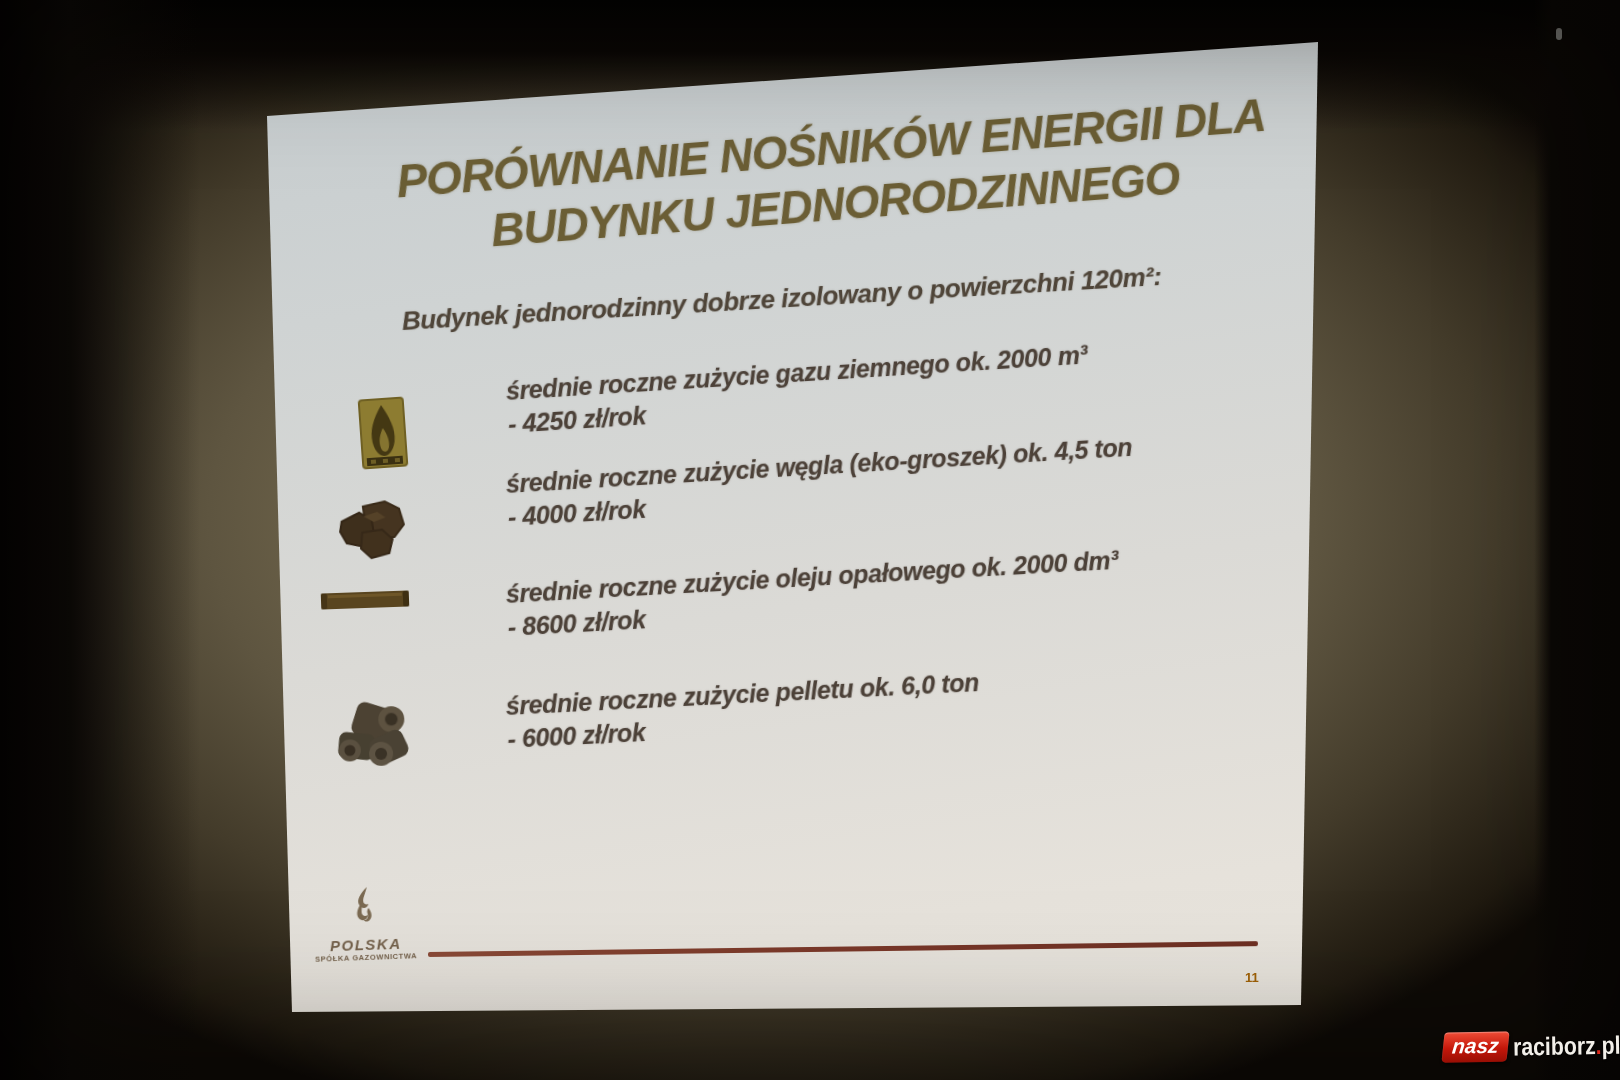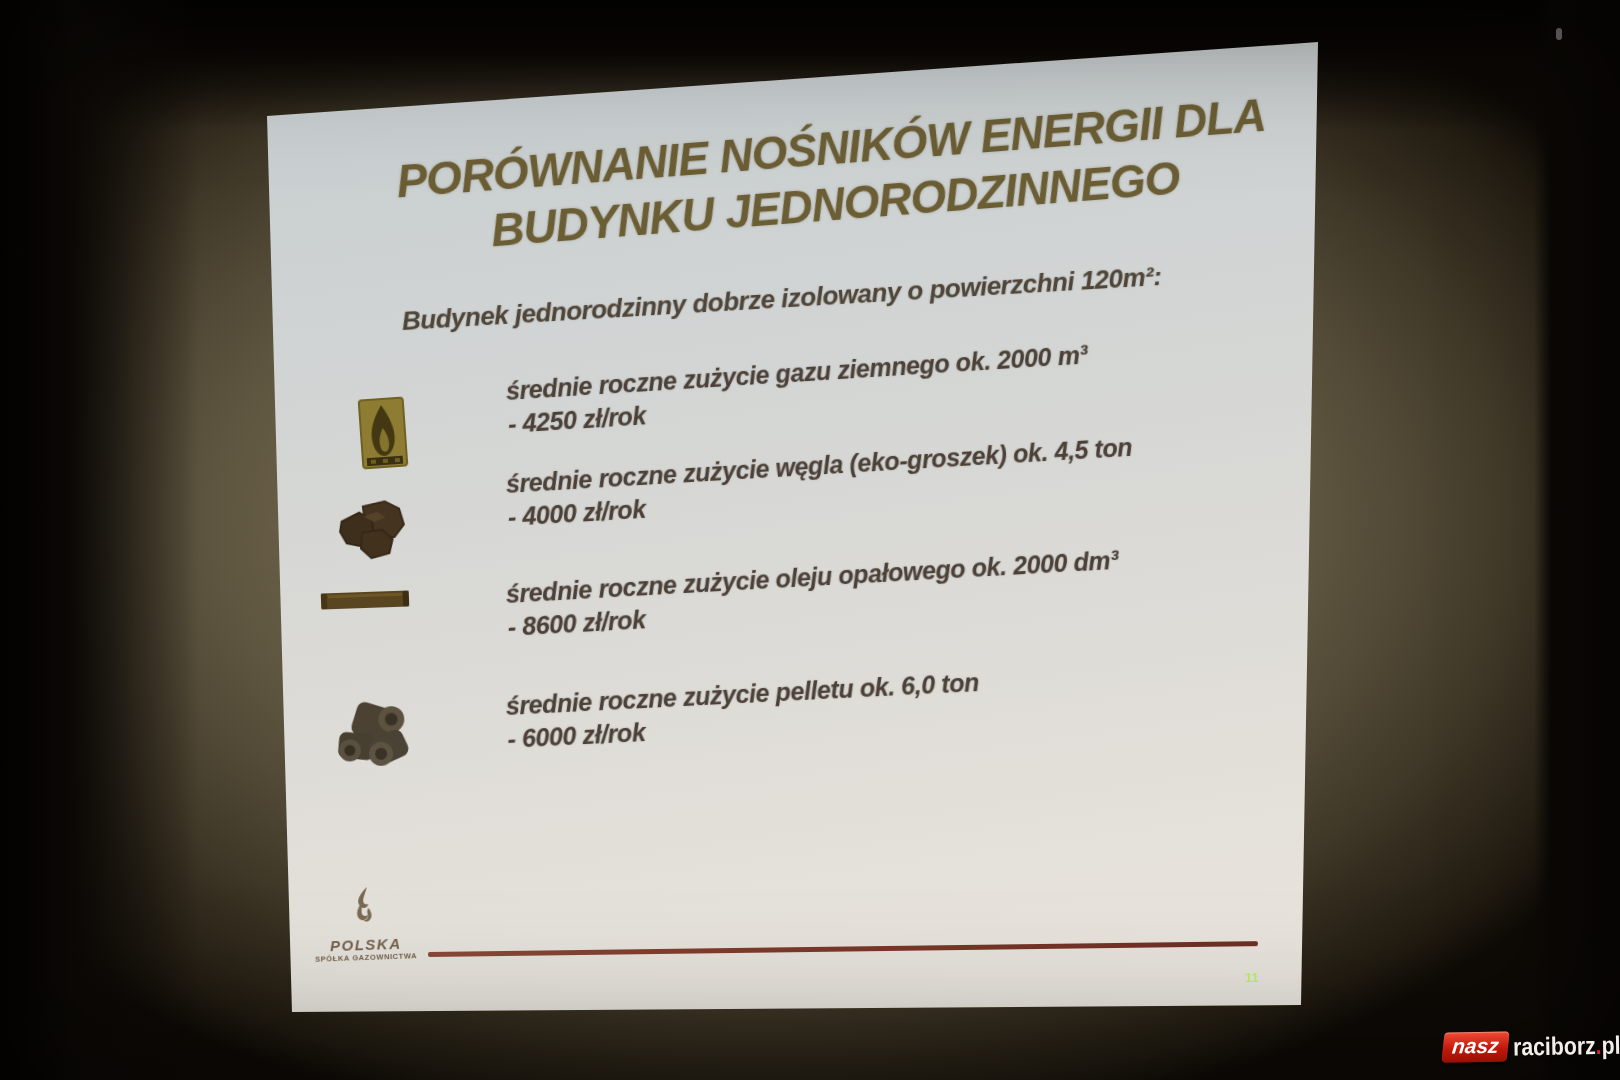--- a/index.html
+++ b/index.html
@@ -61,21 +61,21 @@
   }
   .footer-logo .l1{font-size:15px;font-weight:bold;font-style:italic;letter-spacing:1.5px;margin-top:2px;}
   .footer-logo .l2{font-size:7.5px;font-weight:bold;letter-spacing:0.6px;}
   .sep-line{
     position:absolute;left:428px;top:952px;width:830px;height:5px;z-index:4;
     transform:rotate(-0.75deg);transform-origin:0 50%;border-radius:2px;
     background:linear-gradient(90deg,#8a4a38 0%,#7c3a2a 40%,#6e2f23 100%);
     filter:blur(0.4px);
   }
   .page-num{
-    left:1245px;top:970px;font-size:13px;font-weight:bold;color:#bef264;
+    left:1245px;top:970px;font-size:13px;font-weight:bold;color:#a16207;
   }
   
   .vignette{position:absolute;inset:0;z-index:5;pointer-events:none;
     box-shadow:inset 0 0 150px 10px rgba(0,0,0,.5);}
   
   .watermark{
     position:absolute;left:1443px;top:1031px;z-index:6;
     display:flex;align-items:center;gap:5px;transform:rotate(-1deg);
   }
   .wm-badge{

